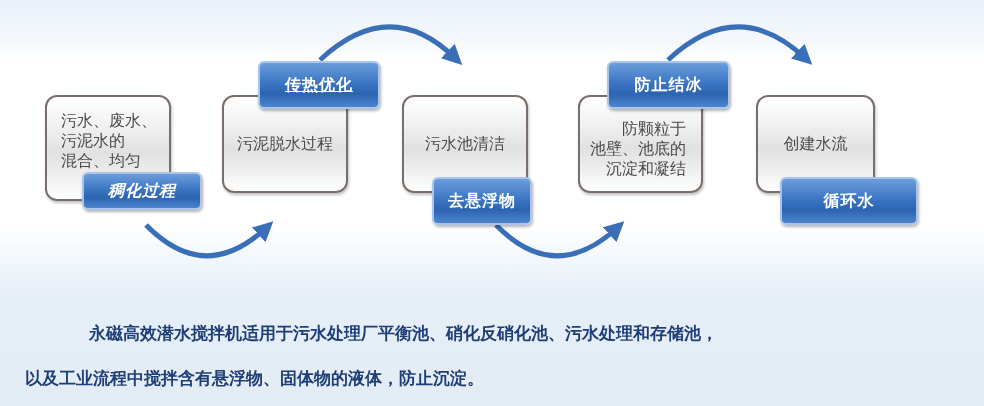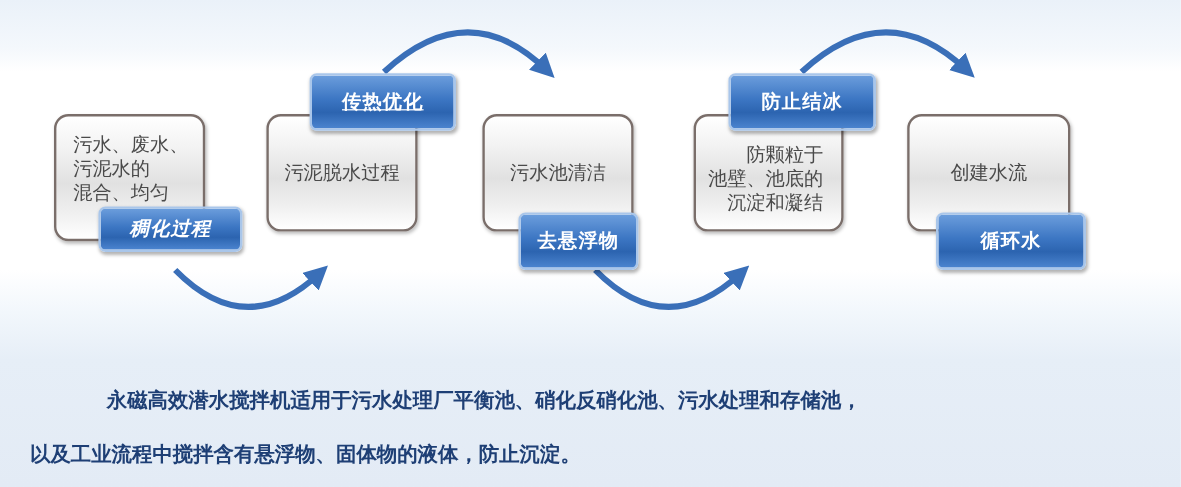--- a/index.html
+++ b/index.html
@@ -78,23 +78,23 @@
 
 <div class="box tl" style="left:578px; top:95px; width:125px; height:98px; padding-top:22px; padding-left:10px; line-height:20px;text-align:right;">
   <span class="txt">防颗粒于
 池壁、池底的
 沉淀和凝结</span>
 </div>
 <div class="tag" style="left:607px; top:61px; width:123px; height:48px;">
   <span>防止结冰</span>
 </div>
 
-<div class="box" style="left:756px; top:95px; width:136px; height:98px;">
+<div class="box" style="left:756px; top:95px; width:119px; height:98px;">
   <span class="txt">创建水流</span>
 </div>
-<div class="tag" style="left:780px; top:177px; width:125px; height:48px;">
+<div class="tag" style="left:780px; top:177px; width:138px; height:48px;">
   <span>循环水</span>
 </div>
 
 <div class="desc">
   <p style="left:89px; top:322px;">永磁高效潜水搅拌机适用于污水处理厂平衡池、硝化反硝化池、污水处理和存储池，</p>
   <p style="left:25px; top:367px;">以及工业流程中搅拌含有悬浮物、固体物的液体，防止沉淀。</p>
 </div>
 
 </body></html>

